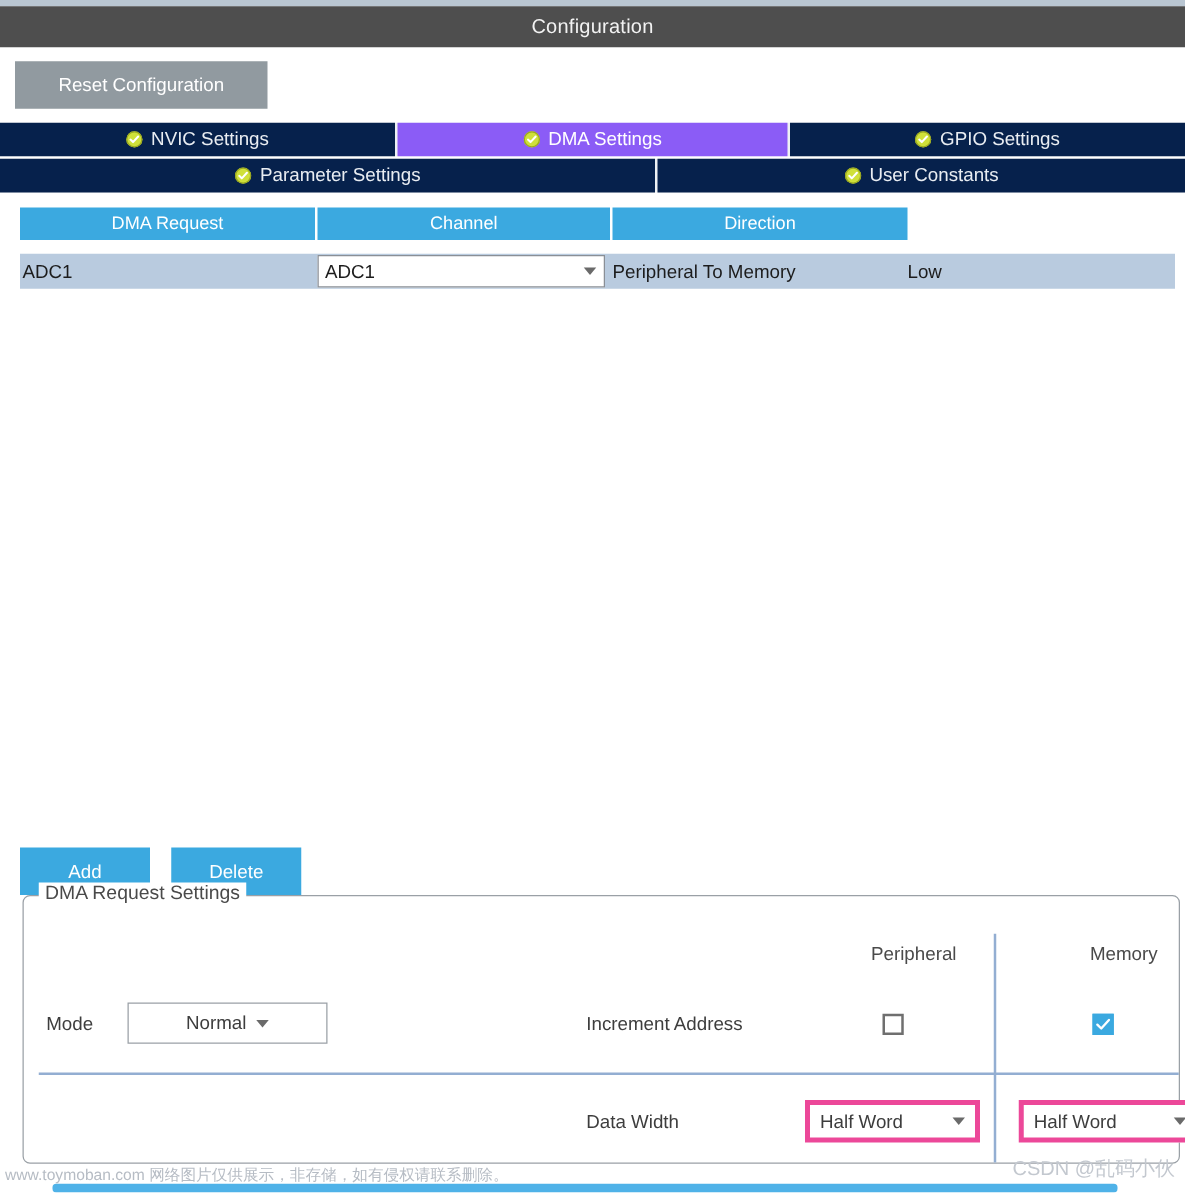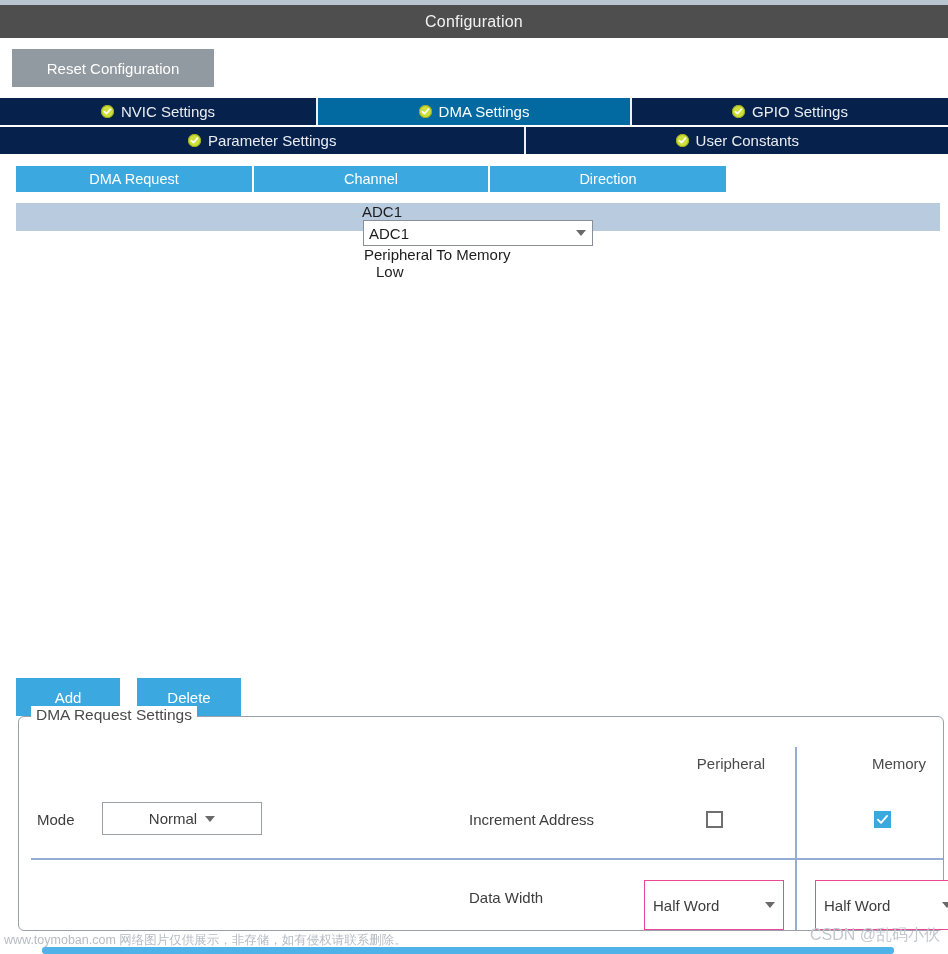--- a/index.html
+++ b/index.html
@@ -33,21 +33,21 @@
 
   
   .tabrow{display:flex;height:27px;width:948px;background:#eef1f4;}
   .tabrow.row2{margin-top:2px;}
   .tab{
     background:#06214c;color:#e9edf2;
     display:flex;align-items:center;justify-content:center;
     font-size:15px;height:27px;cursor:pointer;
     box-sizing:border-box;
   }
-  .tab.active{background:#0369a1;color:#ffffff;}
+  .tab.active{background:#8b5cf6;color:#ffffff;}
   .tab + .tab{margin-left:2px;}
   .tab .chk{
     width:13px;height:13px;border-radius:50%;
     background:#cfe03a;margin-right:7px;
     display:inline-flex;align-items:center;justify-content:center;
     flex:0 0 auto;
     box-shadow:inset 0 0 0 1px #9aa81f;
   }
   .tab .chk svg{display:block;}
 
@@ -64,21 +64,21 @@
     background:#3ba9e0;color:#ffffff;font-size:14.5px;
     display:flex;align-items:center;justify-content:center;
     height:26px;box-sizing:border-box;
   }
   .th + .th{margin-left:2px;}
   .c1{width:236px;}
   .c2{width:234px;}
   .c3{width:236px;}
   .c4{width:212px;}
 
-  .trow{display:flex;height:28px;margin-top:11px;background:#b9cbdf;align-items:center;flex-direction:column;}
+  .trow{display:flex;height:28px;margin-top:11px;background:#b9cbdf;align-items:center;}
   .td{
     height:28px;display:flex;align-items:center;
     font-size:15px;color:#1c1c1c;box-sizing:border-box;
   }
   .td.c1{padding-left:2px;}
   .td.c3{padding-left:4px;}
   .td.c4{padding-left:4px;}
   .cell-select{
     width:232px;height:26px;margin:0 2px;
     background:#ffffff;border:1px solid #8a8f96;
@@ -140,22 +140,22 @@
     position:absolute;width:17px;height:17px;box-sizing:border-box;cursor:pointer;
   }
   .cb.off{border:2px solid #6f6f6f;background:#ffffff;}
   .cb.on{background:#3ba9e0;border:1px solid #3ba9e0;
          display:flex;align-items:center;justify-content:center;}
   .cb-periph{left:687px;top:94px;}
   .cb-mem{left:855px;top:94px;}
 
   .dw-label{position:absolute;left:450px;top:172px;font-size:15px;color:#3d3d3d;}
   .dw-select{
-    position:absolute;top:163px;height:50px;
-    background:#ffffff;border:1px solid #ec4899;
+    position:absolute;top:163px;height:34px;
+    background:#ffffff;border:4px solid #ec4899;
     display:flex;align-items:center;justify-content:space-between;
     padding:0 8px;box-sizing:border-box;
     font-size:15px;color:#3d3d3d;cursor:pointer;
   }
   .dw-periph{left:625px;width:140px;}
   .dw-mem{left:796px;width:146px;}
 
   .caret{
     width:0;height:0;flex:0 0 auto;
     border-left:5px solid transparent;border-right:5px solid transparent;

